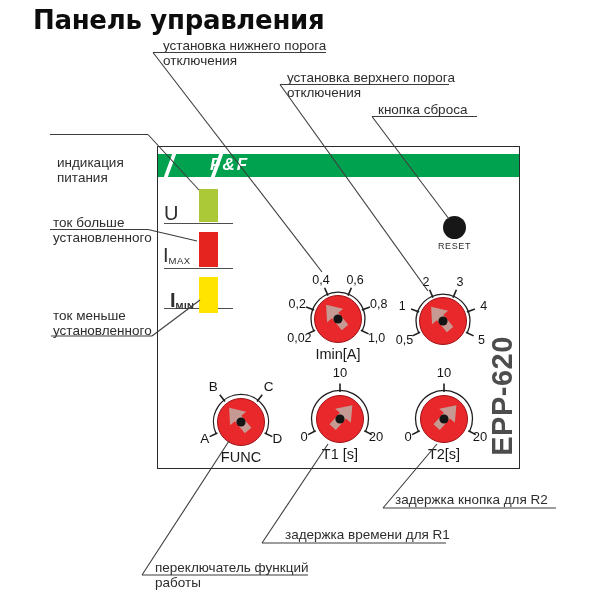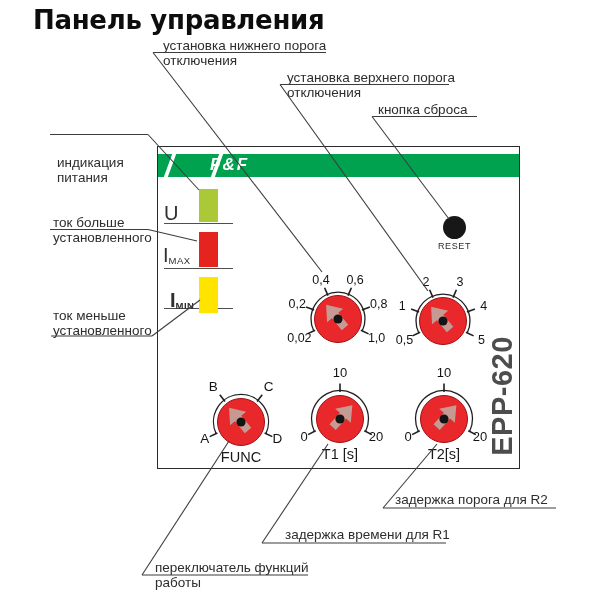--- a/index.html
+++ b/index.html
@@ -67,21 +67,21 @@
   </div>
   <div class="callout" style="left:53px;top:216px;">
     <span>ток больше</span>
     <span>установленного</span>
   </div>
   <div class="callout" style="left:53px;top:309px;">
     <span>ток меньше</span>
     <span>установленного</span>
   </div>
   <div class="callout" style="left:395px;top:493px;">
-    <span>задержка порога для R2</span>
+    <span>задержка кнопка для R2</span>
   </div>
   <div class="callout" style="left:285px;top:528px;">
     <span>задержка времени для R1</span>
   </div>
   <div class="callout" style="left:155px;top:561px;">
     <span>переключатель функций</span>
     <span>работы</span>
   </div>
 
   <div id="panel">
@@ -124,20 +124,21 @@
           <circle cx="60" cy="60" r="23.5" fill="#E8282A" stroke="#A01016" stroke-width="1"></circle>
           <path d="M60,41.5 L49.5,55.5 L55.8,55.5 L55.8,71 L64.2,71 L64.2,55.5 L70.5,55.5 Z" fill="#C69A93" transform="rotate(-40,60,60)"></path>
           <circle cx="60" cy="60" r="4.6" fill="#141414"></circle>
           <text x="21.4" y="83.3" font-size="12.5" fill="#141414" text-anchor="middle" font-family="Liberation Sans, sans-serif">0,02</text>
           <text x="19.2" y="49.3" font-size="12.5" fill="#141414" text-anchor="middle" font-family="Liberation Sans, sans-serif">0,2</text>
           <text x="42.9" y="24.5" font-size="12.5" fill="#141414" text-anchor="middle" font-family="Liberation Sans, sans-serif">0,4</text>
           <text x="77.1" y="24.5" font-size="12.5" fill="#141414" text-anchor="middle" font-family="Liberation Sans, sans-serif">0,6</text>
           <text x="100.8" y="49.3" font-size="12.5" fill="#141414" text-anchor="middle" font-family="Liberation Sans, sans-serif">0,8</text>
           <text x="98.6" y="83.3" font-size="12.5" fill="#141414" text-anchor="middle" font-family="Liberation Sans, sans-serif">1,0</text>
         </svg>
+      <div class="knob-caption">Imin[A]</div>
     </div>
     <div class="knob" style="left: 225px; top: 114px;">
         <svg width="120" height="120" viewBox="0 0 120 120">
           <path d="M35.7,71.8 A27,27 0 1 1 84.3,71.8" fill="none" stroke="#1f1f1f" stroke-width="1.3"></path>
           <line x1="37.1" y1="71.2" x2="29.4" y2="74.9" stroke="#1f1f1f" stroke-width="1.6"></line>
           <line x1="36.1" y1="51.1" x2="28.1" y2="48.1" stroke="#1f1f1f" stroke-width="1.6"></line>
           <line x1="50.0" y1="36.6" x2="46.6" y2="28.7" stroke="#1f1f1f" stroke-width="1.6"></line>
           <line x1="70.0" y1="36.6" x2="73.4" y2="28.7" stroke="#1f1f1f" stroke-width="1.6"></line>
           <line x1="83.9" y1="51.1" x2="91.9" y2="48.1" stroke="#1f1f1f" stroke-width="1.6"></line>
           <line x1="82.9" y1="71.2" x2="90.6" y2="74.9" stroke="#1f1f1f" stroke-width="1.6"></line>

